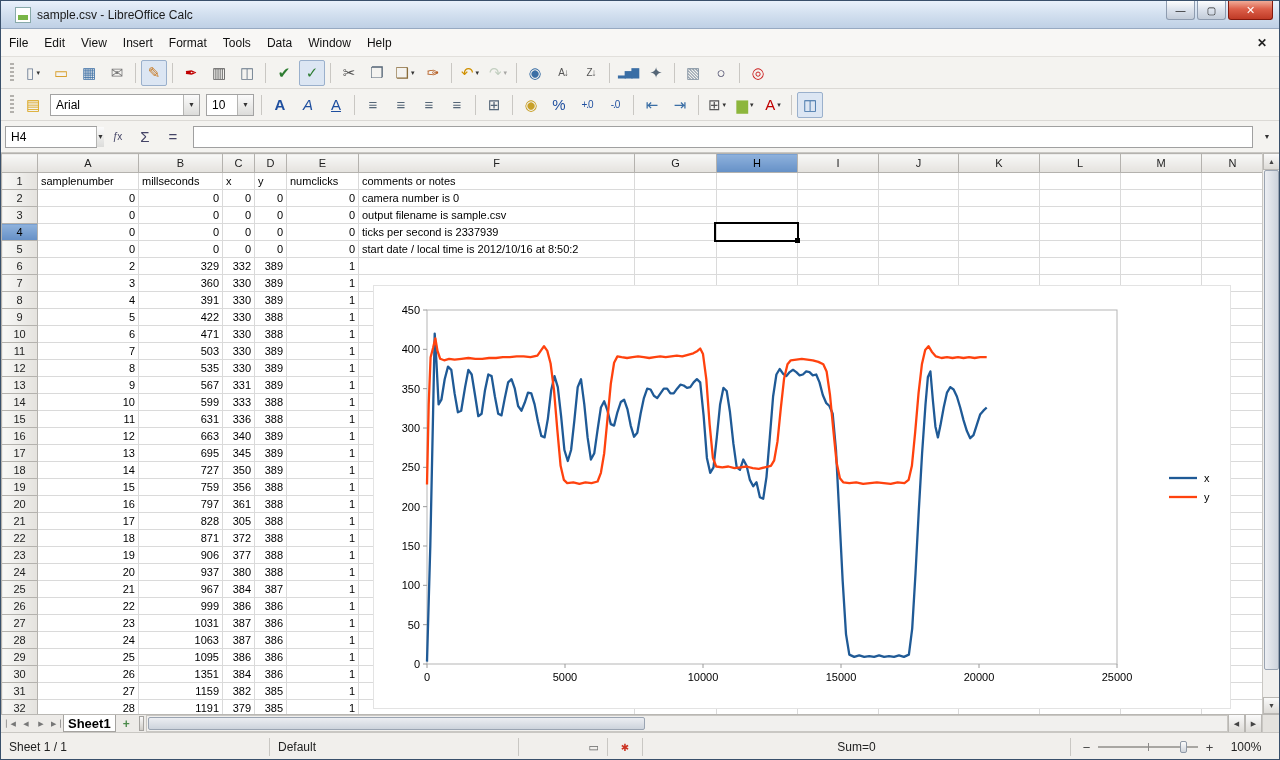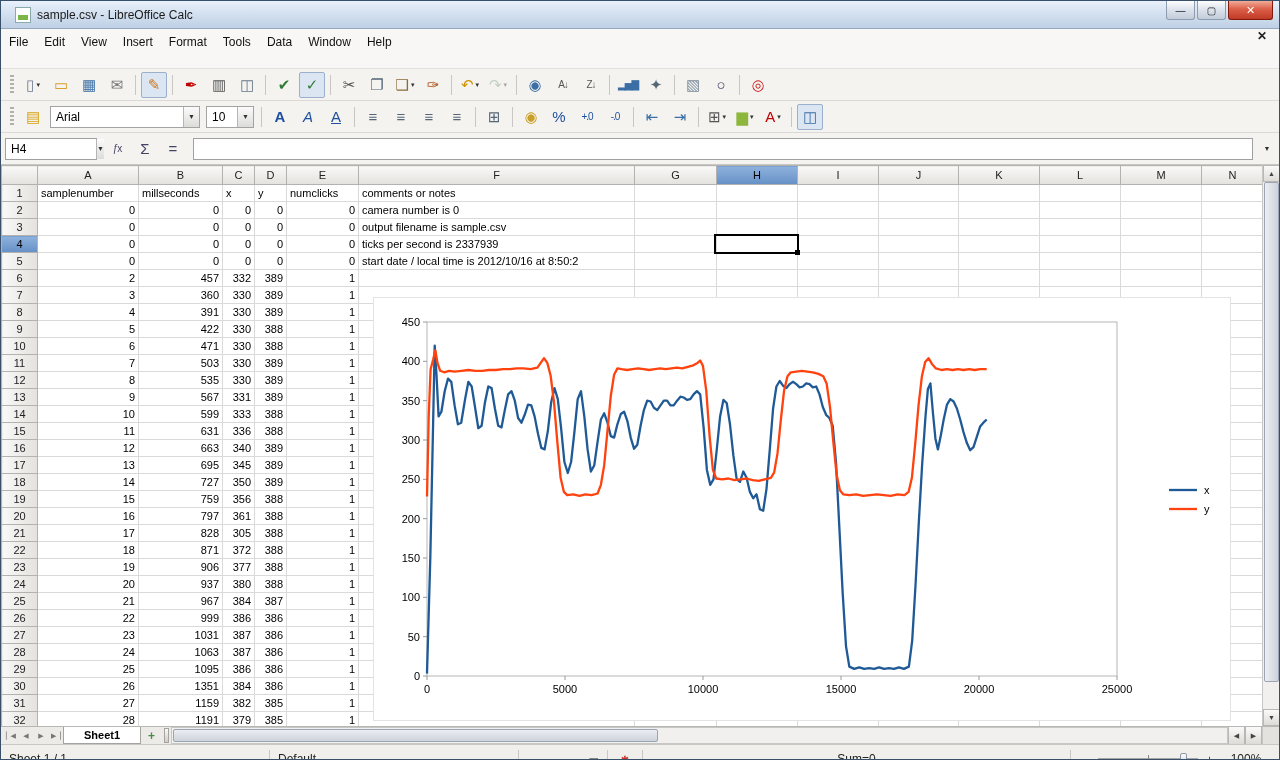--- a/index.html
+++ b/index.html
@@ -7,21 +7,21 @@
 body{font-family:"Liberation Sans",sans-serif;background:#6b7a8d}
 .window{width:1280px;height:760px;position:relative;background:#f4f3f0;overflow:hidden;border:1px solid #39506b}
 
 .titlebar{height:28px;display:flex;align-items:center;padding-left:14px;background:linear-gradient(180deg,#e9f1fb 0%,#d4e1f0 45%,#bfd0e5 100%);border-bottom:1px solid #97a9c1;font-size:12px;color:#1a1a1a}
 .app-icon{width:16px;height:16px;margin-right:6px;position:relative;background:#fff;border:1px solid #8aa}
 .ai-bar{position:absolute;left:2px;bottom:2px;width:10px;height:5px;background:#7ab648}
 .winbtns{margin-left:auto;display:flex;padding-right:6px;align-self:flex-start}
 .wb{width:29px;height:19px;display:flex;align-items:center;justify-content:center;font-size:10px;color:#222;background:linear-gradient(#fdfdfd,#dbe2ec 50%,#c3ccd9);border:1px solid #8e9cb0;border-top:none;border-radius:0 0 3px 3px;margin-left:2px;cursor:default}
 .wb.close{width:45px;background:linear-gradient(#f0ab97,#dc5f49 45%,#bf3a26);color:#fff;border-color:#84190d;font-size:11px}
 
-.menubar{height:40px;background:#f8f7f5;border-bottom:1px solid #e2e0dc;display:flex;}
+.menubar{height:28px;background:#f8f7f5;border-bottom:1px solid #e2e0dc;display:flex;align-items:center}
 .menu-item{display:inline-block;padding:6px 8px;font-size:12px;color:#111;cursor:default}
 .doc-close{margin-left:auto;padding:0 12px;font-size:12px;color:#222;font-weight:bold}
 
 .toolbar{height:32px;background:#f4f3f0;border-bottom:1px solid #dbd9d5;display:flex;align-items:center;padding-left:4px}
 .handle{width:4px;height:20px;margin:0 5px;background-image:repeating-linear-gradient(to bottom,#b3b1ad 0 2px,transparent 2px 4px)}
 .tb-icons{display:flex;align-items:center}
 .tbtn{height:26px;min-width:26px;padding:0 2px;display:inline-flex;align-items:center;justify-content:center;border:1px solid transparent;border-radius:2px;margin:0 1px;cursor:default}
 .tbtn.pressed{background:#dce6f3;border-color:#9ab0cc}
 .tbtn.disabled{opacity:.4}
 .glyph{font-size:15px;line-height:1}
@@ -56,21 +56,21 @@
 .chart{position:absolute;left:372px;top:132px;width:858px;height:424px;background:#fff;border:1px solid #e3e3e3;z-index:3}
 .chart svg text{font-size:11px;fill:#000;font-family:"Liberation Sans",sans-serif}
 .vscroll{position:absolute;right:0;top:0;width:17px;height:561px;background:#f1f0ee;border-left:1px solid #c9c7c3;z-index:4}
 .sb-btn{width:17px;height:17px;display:flex;align-items:center;justify-content:center;font-size:7px;color:#444;background:linear-gradient(#fafafa,#dddbd7);border:1px solid #b9b7b3}
 .sb-bottom{position:absolute;bottom:0;left:0}
 .vthumb{position:absolute;left:1px;top:17px;width:15px;height:500px;background:linear-gradient(90deg,#eceef2,#cdd3dc);border:1px solid #9aa4b2;border-radius:2px}
 
 .tabbar{height:18px;background:#edebe8;border-top:1px solid #b9b7b3;display:flex;align-items:stretch}
 #tabnav{display:flex;align-items:center;padding-left:2px}
 .tnav{width:15px;height:14px;display:inline-flex;align-items:center;justify-content:center;font-size:7px;color:#777;letter-spacing:-1px}
-.stab{display:inline-flex;align-items:center;padding:0 20px;font-size:11px;color:#333;border:1px solid #a5a3a0;border-top:none;background:#dcdad6}
+.stab{display:inline-flex;align-items:center;padding:0 4px;font-size:13px;color:#333;border:1px solid #a5a3a0;border-top:none;background:#dcdad6}
 .stab.active{background:#fff;font-weight:bold;color:#000}
 .addsheet{display:flex;align-items:center;padding:0 7px;color:#4a8a4a;font-weight:bold;font-size:12px}
 .tabsplit{width:5px;background:linear-gradient(#fafafa,#cfccc7);border:1px solid #a5a3a0;margin:1px 2px}
 .hscroll{flex:1;position:relative;background:#f1f0ee;border:1px solid #c9c7c3;margin:0}
 .hthumb{position:absolute;left:1px;top:1px;bottom:1px;width:46%;background:linear-gradient(#eceef2,#cdd3dc);border:1px solid #9aa4b2;border-radius:2px}
 .sb-btn.hs{height:100%;border-top:none;border-bottom:none}
 .tab-corner{width:17px;background:#e4e2de;border-left:1px solid #c9c7c3}
 
 .statusbar{height:29px;background:#f1efec;border-top:1px solid #c9c7c3;display:flex;align-items:center;font-size:12px;color:#222}
 .sb-sec{padding:0 8px;white-space:nowrap;overflow:hidden}
@@ -410,21 +410,21 @@
             <td class="cell"></td>
             <td class="cell"></td>
             <td class="cell"></td>
             <td class="cell"></td>
             <td class="cell"></td>
             <td class="cell"></td>
           </tr>
           <tr>
             <th class="rowhdr">6</th>
             <td class="cell num">2</td>
-            <td class="cell num">457</td>
+            <td class="cell num">329</td>
             <td class="cell num">332</td>
             <td class="cell num">389</td>
             <td class="cell num">1</td>
             <td class="cell"></td>
             <td class="cell"></td>
             <td class="cell"></td>
             <td class="cell"></td>
             <td class="cell"></td>
             <td class="cell"></td>
             <td class="cell"></td>

